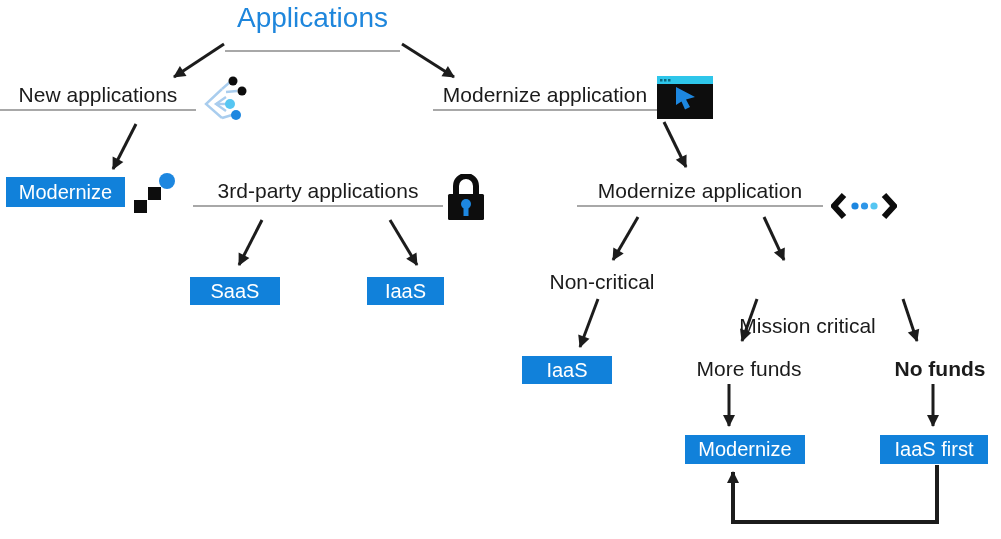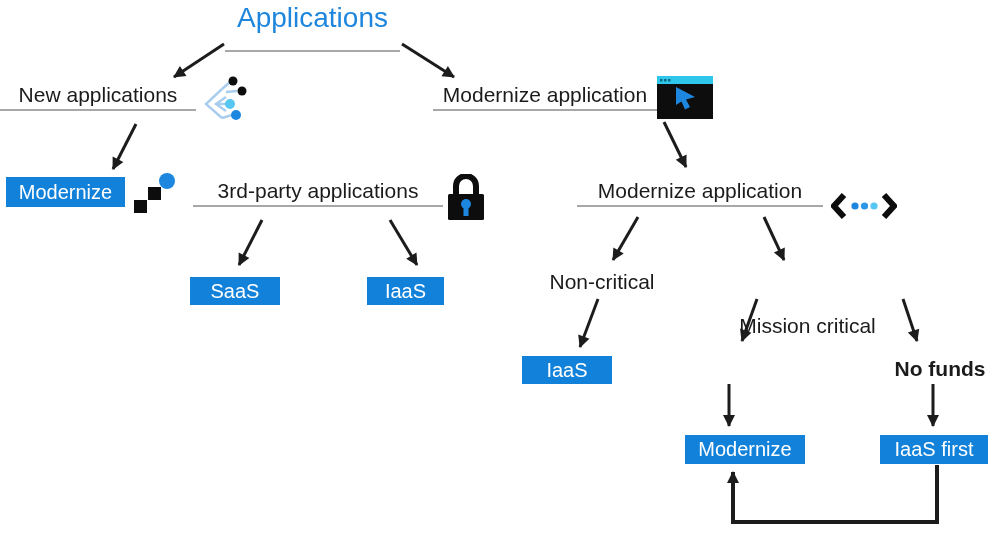--- a/index.html
+++ b/index.html
@@ -128,18 +128,19 @@
       <circle cx="33.5" cy="14" r="3.6" fill="#2e96e8"></circle>
       <circle cx="43" cy="14" r="3.6" fill="var(--icon-dot-cyan,#56c6f2)"></circle>
     </svg>
   </div>
 
   <div class="abs node-label" style="left:527px;top:270px;width:150px;">Non-critical</div>
   <div class="abs node-label" style="left:725px;top:270px;width:165px;margin-top:44px;">Mission critical</div>
 
   <div class="abs result-box" style="left:522px;top:356px;width:90px;height:28px;">IaaS</div>
 
+  <div class="abs node-label" style="left:680px;top:357px;width:138px;">More funds</div>
   <div class="abs node-label" style="left:890px;top:357px;width:100px;font-weight:bold;">No funds</div>
 
   <div class="abs result-box" style="left:685px;top:435px;width:120px;height:29px;">Modernize</div>
   <div class="abs result-box" style="left:880px;top:435px;width:108px;height:29px;">IaaS first</div>
 
 </div>
 
 </body></html>

